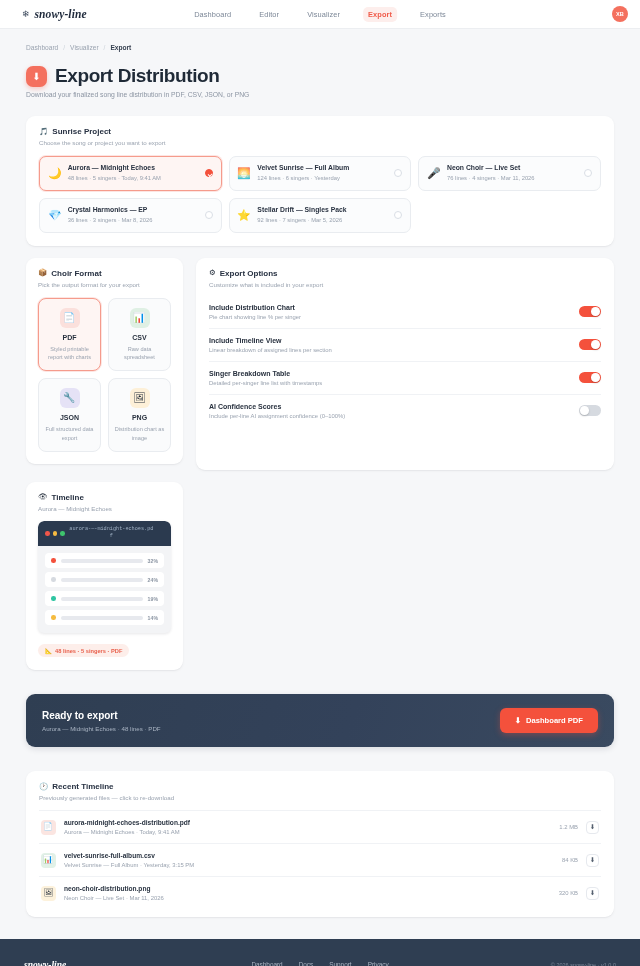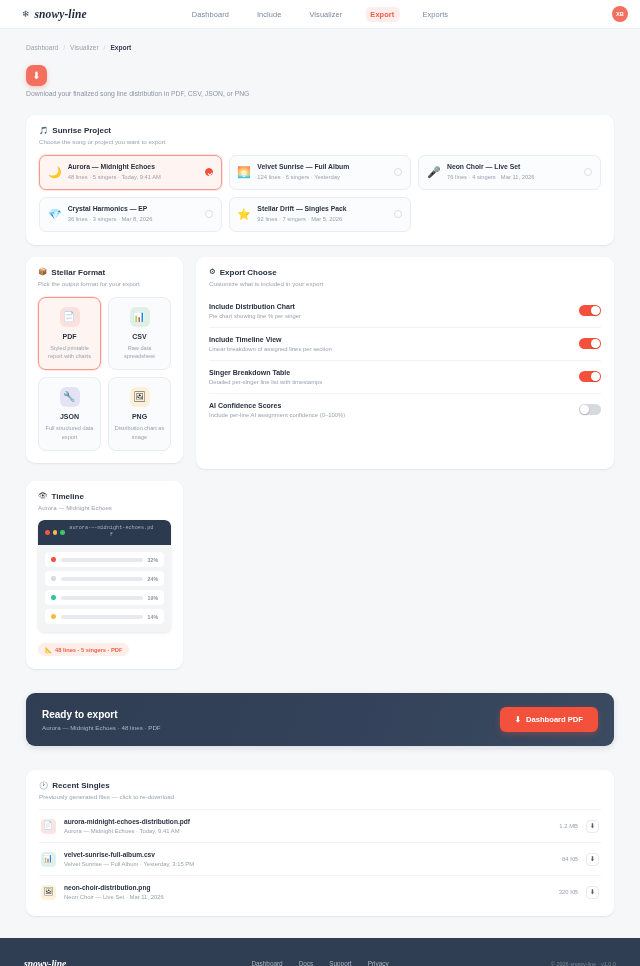--- a/index.html
+++ b/index.html
@@ -393,41 +393,42 @@
 </head>
 <body>
 
 <div class="topnav">
   <div class="brand">
     <span class="brand-mark">❄</span>
     <span class="brand-name">snowy-line</span>
   </div>
   <div class="nav-links">
     <a class="nav-link">Dashboard</a>
-    <a class="nav-link">Include</a>
+    <a class="nav-link">Editor</a>
     <a class="nav-link">Visualizer</a>
     <a class="nav-link active">Export</a>
     <a class="nav-link">Exports</a>
   </div>
   <div class="avatar">XB</div>
 </div>
 
 <div class="page">
 
   <div class="breadcrumb">
     <span class="crumb">Dashboard</span>
     <span class="sep">/</span>
     <span class="crumb">Visualizer</span>
     <span class="sep">/</span>
     <span class="crumb current">Export</span>
   </div>
 
   <div class="page-head">
     <div class="title-row">
       <div class="title-badge">⬇</div>
+      <div class="page-title">Export Distribution</div>
     </div>
     <div class="page-sub">Download your finalized song line distribution in PDF, CSV, JSON, or PNG</div>
   </div>
 
   <div class="wrap">
 
     <div class="card select-card">
       <div class="card-h">
         <span class="sec-icon">🎵</span>
         <span class="card-title">Sunrise Project</span>
@@ -480,21 +481,21 @@
           <span class="radio"></span>
         </div>
       </div>
     </div>
 
     <div class="mid-row">
 
       <div class="card fmt-card">
         <div class="card-h">
           <span class="sec-icon">📦</span>
-          <span class="card-title">Stellar Format</span>
+          <span class="card-title">Choir Format</span>
         </div>
         <div class="card-sub">Pick the output format for your export</div>
 
         <div class="fmt-grid">
           <div class="fmt selected">
             <div class="fmt-ic" style="background:#fbe0dc">📄</div>
             <div class="fmt-name">PDF</div>
             <div class="fmt-desc">Styled printable report with charts</div>
           </div>
           <div class="fmt">
@@ -511,21 +512,21 @@
             <div class="fmt-ic" style="background:#fdf0d8">🖼</div>
             <div class="fmt-name">PNG</div>
             <div class="fmt-desc">Distribution chart as image</div>
           </div>
         </div>
       </div>
 
       <div class="card opt-card">
         <div class="card-h">
           <span class="sec-icon">⚙</span>
-          <span class="card-title">Export Choose</span>
+          <span class="card-title">Export Options</span>
         </div>
         <div class="card-sub">Customize what is included in your export</div>
 
         <div class="opt-list">
           <div class="opt-row">
             <div class="opt-text">
               <div class="opt-label">Include Distribution Chart</div>
               <div class="opt-desc">Pie chart showing line % per singer</div>
             </div>
             <div class="toggle on">
@@ -619,21 +620,21 @@
       </div>
       <button class="dl-btn">
         <span>⬇</span>
         <span>Dashboard PDF</span>
       </button>
     </div>
 
     <div class="card recent-card">
       <div class="card-h">
         <span class="sec-icon">🕐</span>
-        <span class="card-title">Recent Singles</span>
+        <span class="card-title">Recent Timeline</span>
       </div>
       <div class="card-sub">Previously generated files — click to re-download</div>
 
       <div class="rec-list">
         <div class="rec-row">
           <div class="rec-ic" style="background:#fbe5e1">📄</div>
           <div class="rec-body">
             <div class="rec-name">aurora-midnight-echoes-distribution.pdf</div>
             <div class="rec-meta">Aurora — Midnight Echoes · Today, 9:41 AM</div>
           </div>

